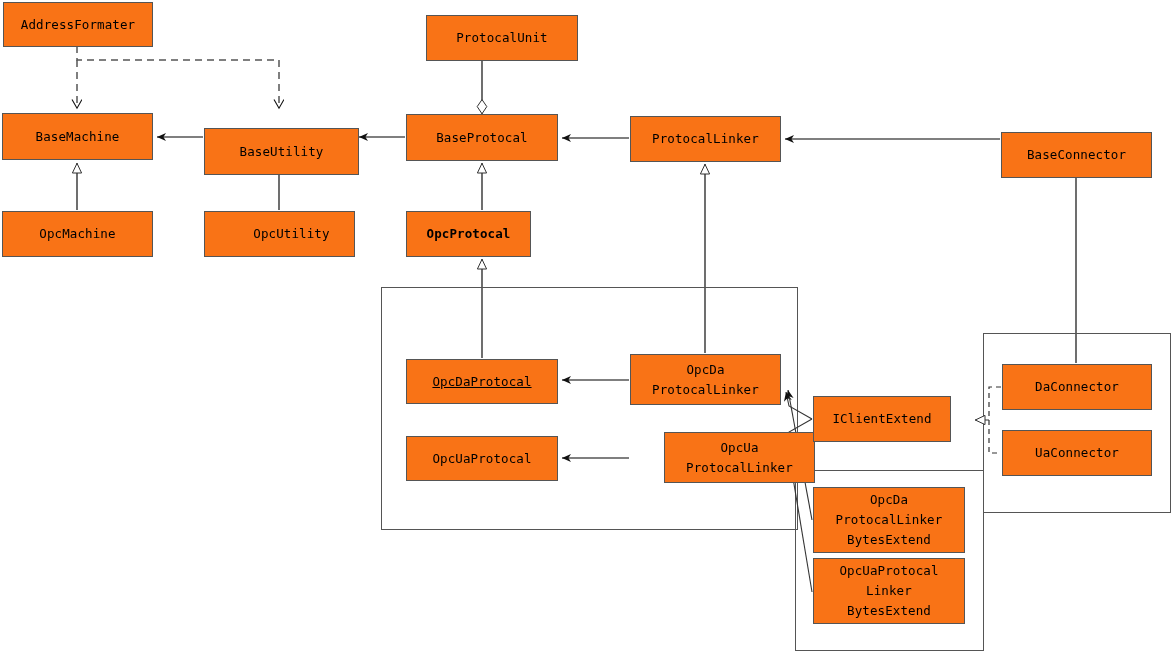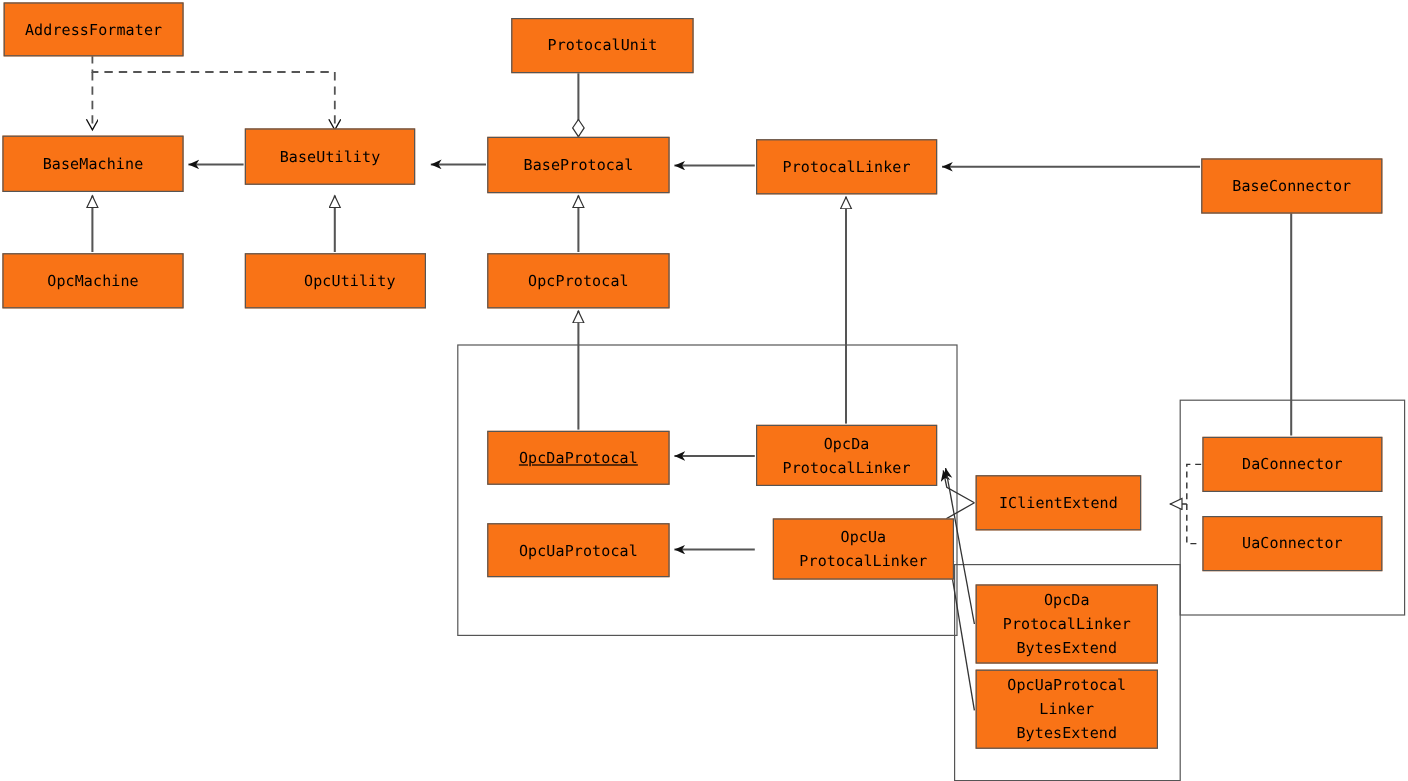--- a/index.html
+++ b/index.html
@@ -128,44 +128,44 @@
     <g stroke="#333333" stroke-width="1.2" fill="none" stroke-dasharray="5,4">
       <path d="M1001,387 L989,387 L989,453 L1001,453"></path>
       <line x1="989" y1="420" x2="975" y2="420" marker-end="url(#hollowTri)"></line>
     </g>
   </svg>
 
   <div class="cls" style="left:3px; top:2px; width:150px; height:45px;">AddressFormater</div>
 
   <div class="cls" style="left:2px; top:113px; width:151px; height:47px;">BaseMachine</div>
 
-  <div class="cls" style="left:204px; top:107px; width:142px; height:47px;">BaseUtility</div>
+  <div class="cls" style="left:204px; top:128px; width:155px; height:47px;">BaseUtility</div>
 
   <div class="cls" style="left:2px; top:211px; width:151px; height:46px;">OpcMachine</div>
 
   <div class="cls" style="left:204px; top:211px; width:151px; height:46px;padding-left:24px;">OpcUtility</div>
 
   <div class="cls" style="left:406px; top:15px; width:152px; height:46px;margin-left:20px;">ProtocalUnit</div>
 
   <div class="cls" style="left:406px; top:114px; width:152px; height:47px;">BaseProtocal</div>
 
-  <div class="cls" style="left:406px; top:211px; width:152px; height:46px;">OpcProtocal</div>
+  <div class="cls" style="left:406px; top:211px; width:125px; height:46px;font-weight:bold;">OpcProtocal</div>
 
   <div class="cls" style="left:630px; top:116px; width:151px; height:46px;">ProtocalLinker</div>
 
   <div class="cls" style="left:1001px; top:116px; width:151px; height:46px;margin-top:16px;">BaseConnector</div>
 
   <div class="cls" style="left:406px; top:359px; width:152px; height:45px;text-decoration:underline;">OpcDaProtocal</div>
 
   <div class="cls" style="left:406px; top:436px; width:152px; height:45px;">OpcUaProtocal</div>
 
   <div class="cls" style="left:630px; top:354px; width:151px; height:51px;">OpcDa
 ProtocalLinker</div>
 
-  <div class="cls" style="left:644px; top:432px; width:151px; height:51px;">OpcUa
+  <div class="cls" style="left:664px; top:432px; width:151px; height:51px;">OpcUa
 ProtocalLinker</div>
 
   <div class="cls" style="left:813px; top:396px; width:138px; height:46px;text-align:center;">IClientExtend</div>
 
   <div class="cls" style="left:813px; top:487px; width:152px; height:66px;">OpcDa
 ProtocalLinker
 BytesExtend</div>
 
   <div class="cls" style="left:813px; top:558px; width:152px; height:66px;">OpcUaProtocal
 Linker

